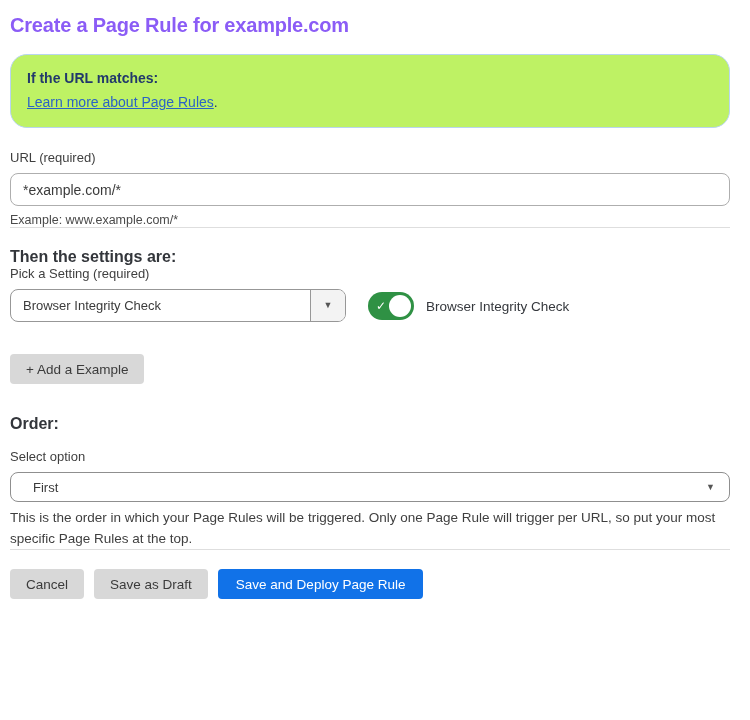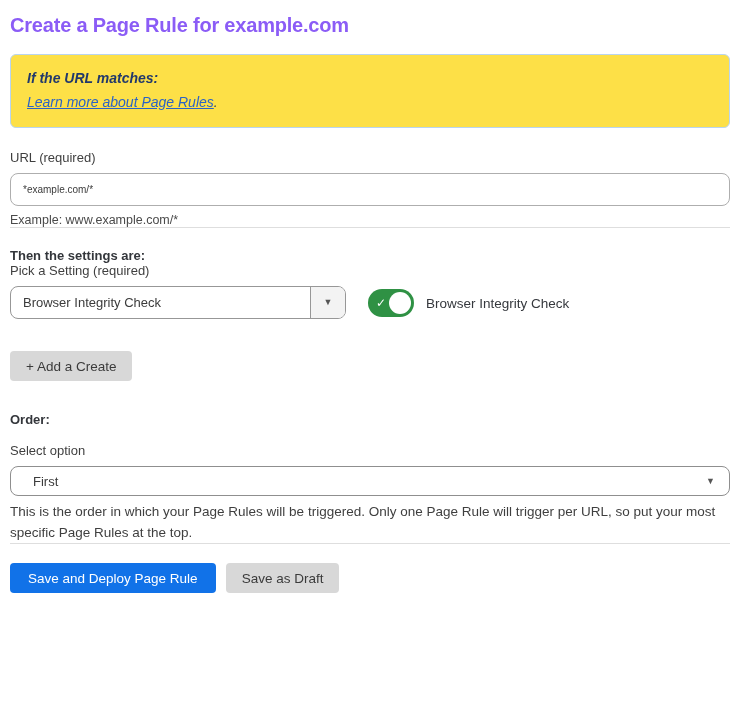--- a/index.html
+++ b/index.html
@@ -11,29 +11,28 @@
     padding: 14px 20px 0 10px;
   }
   .page-title {
     font-size: 20px;
     font-weight: bold;
     color: #8b5cf6;
     letter-spacing: -0.2px;
     margin-bottom: 17px;
   }
   .info-box {
-    background: #fde047;
+    background: #bef264;
     border: 1px solid #b9d5f0;
-    border-radius: 6px;
+    border-radius: 17px;
     padding: 12px 16px 13px 16px;
     color: #22396b;
     font-size: 14px;
     line-height: 23px;
     margin-bottom: 22px;
-    font-style: italic;
   }
   .info-box .info-heading {
     font-weight: bold;
     margin-bottom: 1px;
   }
   .info-link {
     color: #2b63c6;
     text-decoration: underline;
     cursor: pointer;
   }
@@ -42,39 +41,39 @@
     color: #3f3f3f;
     margin-bottom: 8px;
   }
   .url-input {
     display: block;
     width: 100%;
     height: 33px;
     border: 1px solid #aeaeae;
     border-radius: 8px;
     font-family: "Liberation Sans", sans-serif;
-    font-size: 10px;
+    font-size: 14px;
     color: #3b3b3b;
     padding: 0 12px;
     outline: none;
     background: #fff;
   }
   .hint-text {
     font-size: 12.5px;
     color: #4a4a4a;
     margin-top: 7px;
   }
   hr.divider {
     border: none;
     border-top: 1px solid #dedede;
     margin: 0;
   }
   .divider-1 { margin-top: 18px; }
   .section-heading {
-    font-size: 13px;
+    font-size: 16px;
     font-weight: bold;
     color: #33363b;
     margin-top: 20px;
   }
   .picker-label { }
   .settings-row {
     display: flex;
     align-items: center;
     margin-top: 8px;
   }
@@ -238,34 +237,35 @@
   </div>
   <div class="toggle-wrap">
     <div class="toggle">
       <span class="toggle-check">✓</span>
       <span class="toggle-knob"></span>
     </div>
     <span class="toggle-text">Browser Integrity Check</span>
   </div>
 </div>
 
-<button class="btn btn-gray add-setting-btn">+ Add a Create</button>
+<button class="btn btn-gray add-setting-btn">+ Add a Example</button>
 
 <div class="section-heading order-heading">Order:</div>
 
 <div class="field-label order-label">Select option</div>
 
 <div class="order-select">
   <span>First</span>
   <span class="dd-caret">▼</span>
 </div>
 
 <div class="order-help">This is the order in which your Page Rules will be triggered. Only one Page Rule will trigger per URL, so put your most specific Page Rules at the top.</div>
 
 <hr class="divider divider-2">
 
 <div class="footer-actions">
+  <button class="btn btn-gray">Cancel</button>
+  <button class="btn btn-gray">Save as Draft</button>
   <button class="btn btn-blue">Save and Deploy Page Rule</button>
-  <button class="btn btn-gray">Save as Draft</button>
 </div>
 
 
 
 
 </body></html>

